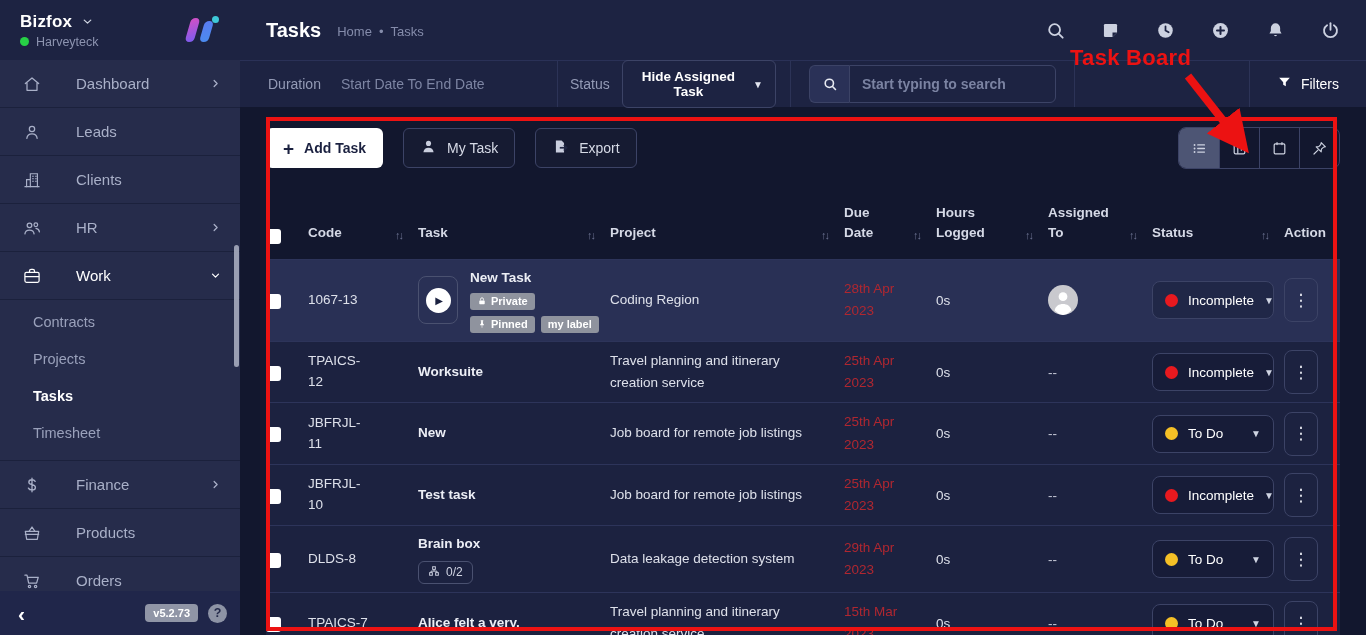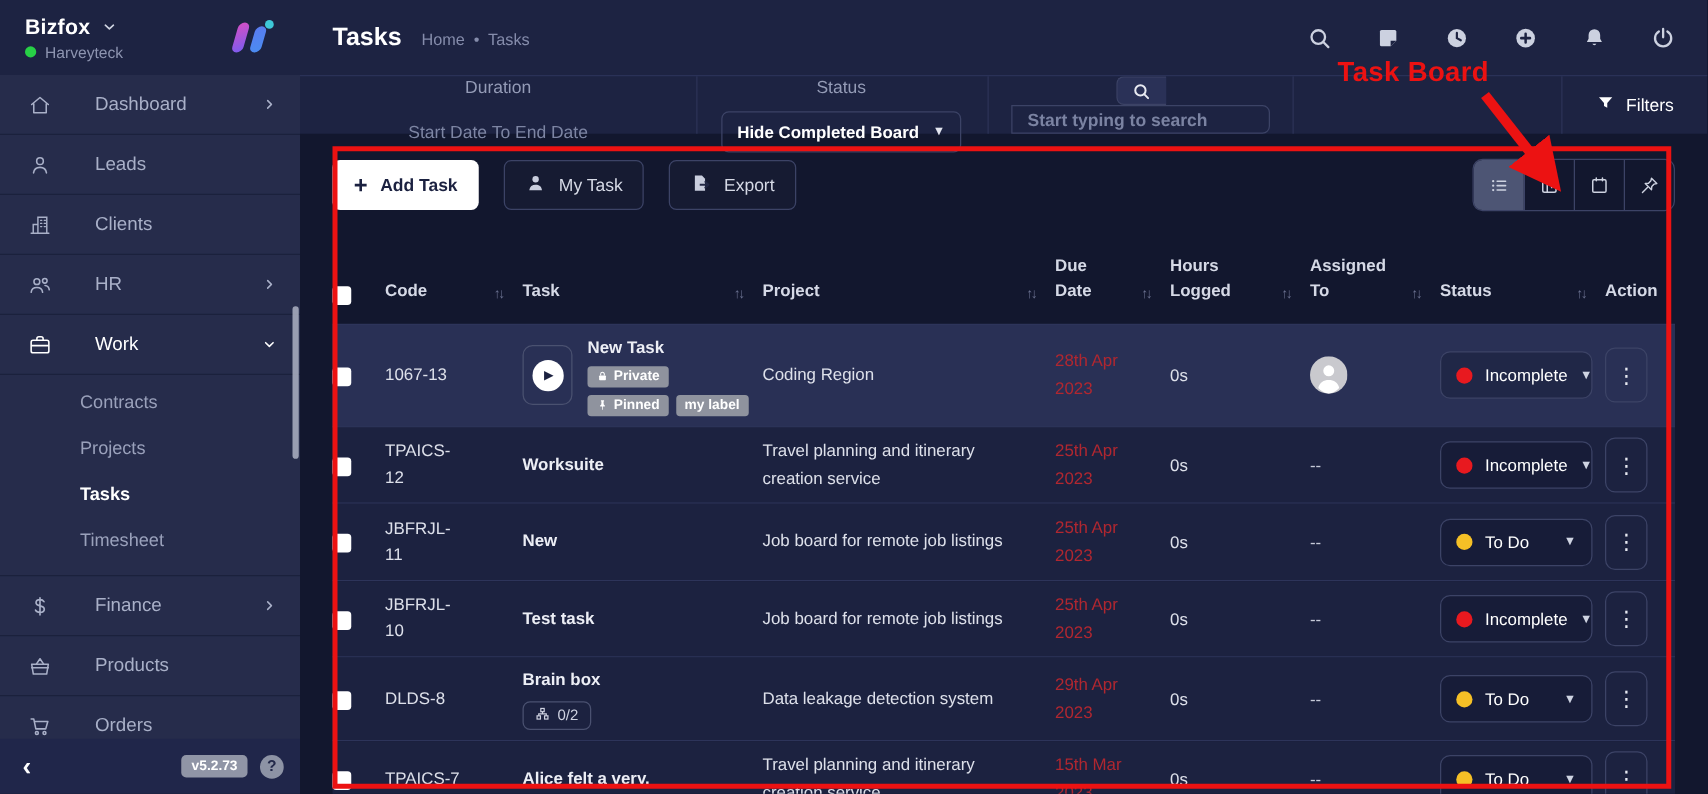--- a/index.html
+++ b/index.html
@@ -30,41 +30,41 @@
   .nav { flex:1; overflow:hidden; }
   .nav-item { height:48px; display:flex; align-items:center; padding:0 18px 0 22px; gap:34px; color:#a9b0c8; font-size:15px; border-bottom:1px solid rgba(10,14,34,.35); cursor:pointer; }
   .nav-item .ic { width:20px; height:20px; flex:none; }
   .nav-item .ic svg { width:20px; height:20px; display:block; }
   .nav-item .ic.dollar { font-size:17px; display:flex; align-items:center; justify-content:center; }
   .nav-item .lbl { flex:1; }
   .nav-item .chev { width:13px; height:13px; }
   .nav-item .chev svg { width:13px; height:13px; display:block; }
   .nav-item.active { color:#fff; }
   .nav-sub { border-bottom:1px solid rgba(10,14,34,.35); padding:3px 0 9px; }
-  .nav-sub-item { height:37px; display:flex; align-items:center; padding-left:64px; color:#9aa1bb; font-size:14.5px; cursor:pointer; }
+  .nav-sub-item { height:37px; display:flex; align-items:center; padding-left:33px; color:#9aa1bb; font-size:14.5px; cursor:pointer; }
   .nav-sub-item.active { color:#fff; font-weight:600; }
 
   .side-foot { height:44px; flex:none; background:#20264a; display:flex; align-items:center; padding:0 13px 0 18px; gap:10px; }
   .collapse { color:#fff; font-size:21px; font-weight:bold; flex:1; line-height:1; cursor:pointer; }
   .ver { background:#9095a6; color:#fff; font-size:11px; padding:3px 8px; border-radius:4px; font-weight:bold; }
   .help { width:19px; height:19px; border-radius:50%; background:#8d93a5; color:#23294a; font-weight:bold; font-size:12.5px; display:flex; align-items:center; justify-content:center; cursor:pointer; }
   .side-scroll { position:absolute; right:1px; top:245px; width:5px; height:122px; background:#aeb3c4; border-radius:3px; opacity:.85; }
 
   
   .main { flex:1; display:flex; flex-direction:column; min-width:0; }
   .topbar { height:60px; flex:none; background:#1d2342; display:flex; align-items:center; padding:0 24px 0 26px; }
   .page-title { color:#fff; font-size:20px; font-weight:bold; margin-right:16px; }
   .breadcrumb { color:#858cab; font-size:13px; display:flex; gap:7px; align-items:center; padding-top:3px; }
   .crumb-home { cursor:pointer; }
   .topbar-icons { margin-left:auto; display:flex; gap:33px; align-items:center; }
   .tb-btn { background:none; border:none; padding:0; width:22px; height:22px; color:#ccd1e0; cursor:pointer; }
   .tb-btn svg { width:21px; height:21px; display:block; }
 
   .filterbar { height:47px; flex:none; background:#1d2342; border-top:1px solid #2a3157; display:flex; align-items:stretch; }
-  .f-sec { display:flex; align-items:center;flex-direction:column; }
+  .f-sec { display:flex; align-items:center; }
   .f-div { width:1px; background:#2c3357; }
   .f-duration { padding:0 28px; gap:20px; flex:none; width:317px; }
   .f-lab { color:#949bb6; font-size:14px; }
   .f-val { color:#7d85a3; font-size:14px; cursor:pointer; }
   .f-status { padding:0 14px 0 12px; gap:12px; flex:none; width:232px; }
   .status-select { border:1px solid #3c4366; border-radius:6px; color:#fff; font-weight:bold; font-size:13.5px; background:transparent; padding:8px 12px; display:flex; gap:11px; align-items:center; cursor:pointer; }
   .status-select .crt { font-size:10px; color:#e3e6f0; }
   .f-search { padding:0 18px; flex:none; }
   .search-icon-box { width:40px; height:38px; background:#2a3157; display:flex; align-items:center; justify-content:center; border:1px solid #3c4366; border-right:none; border-radius:6px 0 0 6px; color:#e8eaf2; cursor:pointer; }
   .search-icon-box svg { width:16px; height:16px; }
@@ -300,21 +300,21 @@
 
     <div class="filterbar">
       <div class="f-sec f-duration">
         <span class="f-lab">Duration</span>
         <span class="f-val">Start Date To End Date</span>
       </div>
       <div class="f-div"></div>
       <div class="f-sec f-status">
         <span class="f-lab">Status</span>
         <button class="status-select">
-          <span>Hide Completed Board</span>
+          <span>Hide Assigned Task</span>
           <span class="crt">▼</span>
         </button>
       </div>
       <div class="f-div"></div>
       <div class="f-sec f-search">
         <span class="search-icon-box">
           <svg viewBox="0 0 24 24" fill="none" stroke="currentColor" stroke-width="2.4" stroke-linecap="round">
               <circle cx="11" cy="11" r="6.2"></circle>
               <path d="m15.8 15.8 4.4 4.4"></path>
             </svg>

